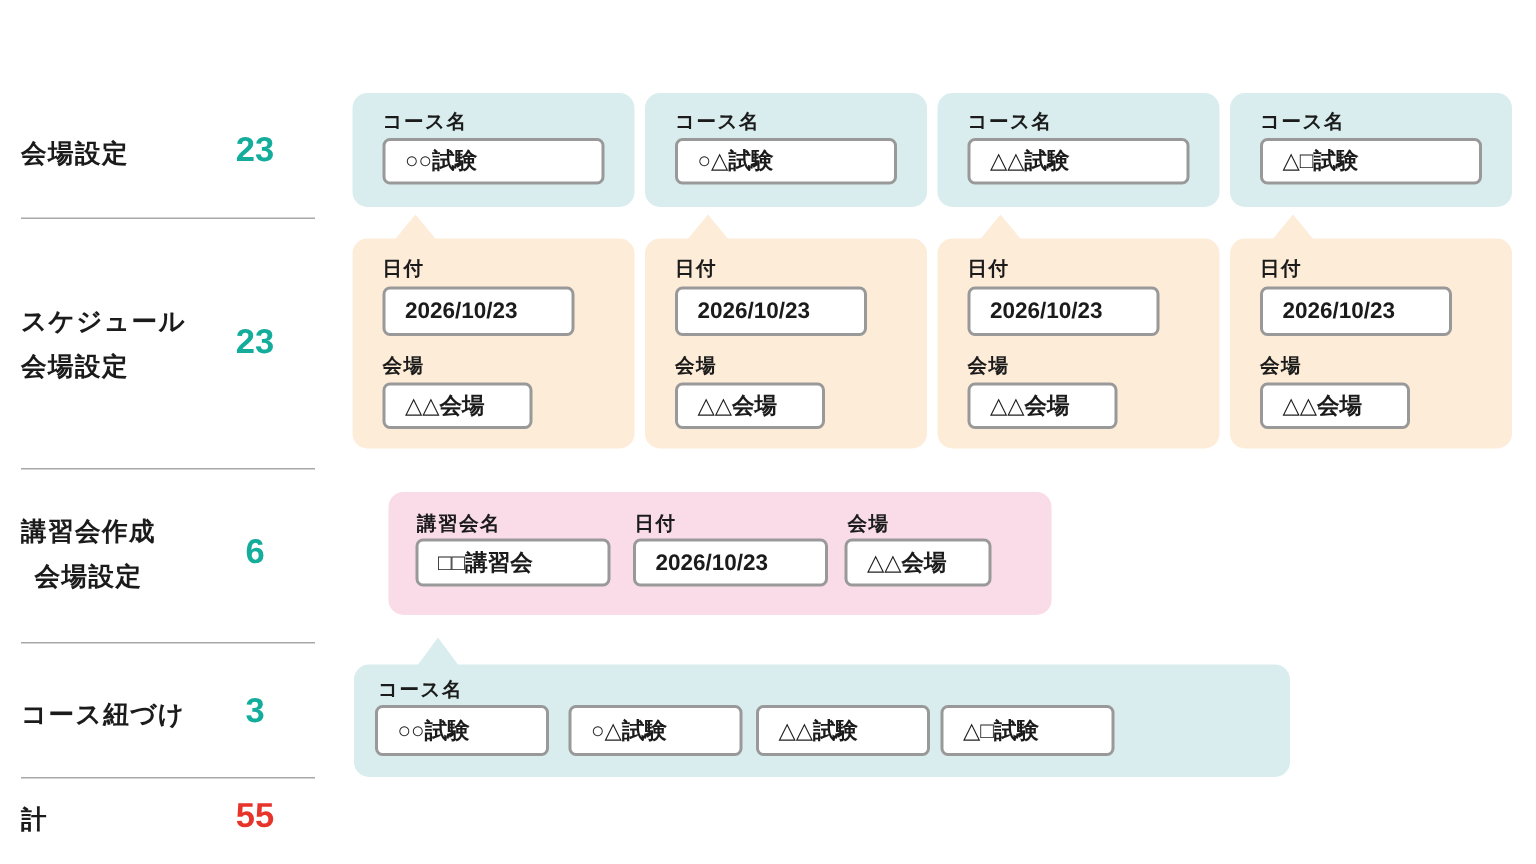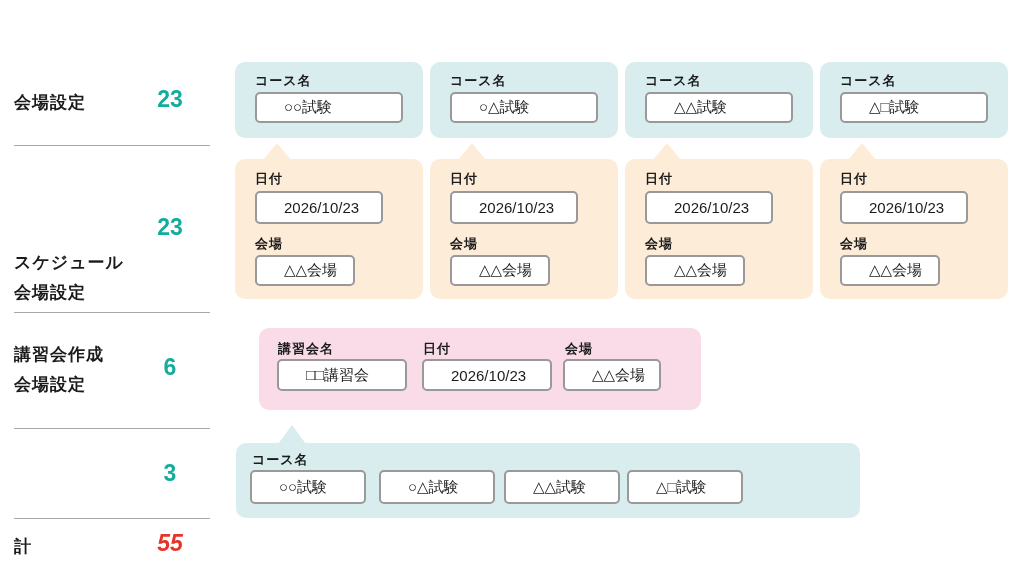--- a/index.html
+++ b/index.html
@@ -37,21 +37,21 @@
 
   
   .row-label{
     position:absolute;left:14px;font-weight:bold;font-size:17px;
     line-height:30px;letter-spacing:1px;color:var(--ink);
   }
   .row-count{
     position:absolute;left:140px;width:60px;text-align:center;
     font-weight:bold;font-size:23px;color:var(--teal-num);
   }
-  .row-count.total{color:var(--red);font-style:italic;}
+  .row-count.total{color:var(--red);}
   .divider{
     position:absolute;left:14px;width:196px;height:0;
     border-top:1px solid var(--divider);
   }
 
   
   .card{position:absolute;border-radius:10px;}
   .card.teal{background:var(--teal-card);}
   .card.orange{background:var(--orange-card);}
   .card.pink{background:var(--pink-card);}
@@ -61,48 +61,49 @@
   .tail.orange{border-bottom:17px solid var(--orange-card);top:-16px;left:28px;}
   .tail.teal{border-bottom:19px solid var(--teal-card);top:-18px;left:42px;}
 
   .field-label{
     position:absolute;font-weight:bold;font-size:13px;color:var(--ink);
     letter-spacing:1px;white-space:nowrap;
   }
   .field-box{
     position:absolute;background:#ffffff;border:2px solid var(--box-border);
     border-radius:5px;display:flex;align-items:center;
-    font-weight:normal;font-size:15px;padding-left:27px;white-space:nowrap;
+    font-weight:bold;font-size:15px;padding-left:13px;white-space:nowrap;
     color:var(--ink);
   }
 </style>
 </head>
 <body>
 
 <div class="canvas">
 
 
   <div class="row-label" style="top:88px;">会場設定</div>
   <div class="row-count" style="top:86px;">23</div>
   <div class="divider" style="top:145px;"></div>
 
-  <div class="row-label" style="top:200px;margin-top:48px;">
+  <div class="row-label" style="top:200px;">
     <div>スケジュール</div>
     <div>会場設定</div>
   </div>
   <div class="row-count" style="top:214px;">23</div>
   <div class="divider" style="top:312px;"></div>
 
-  <div class="row-label" style="top:340px;">
+  <div class="row-label" style="top:340px;text-align:center;">
     <div>講習会作成</div>
     <div>会場設定</div>
   </div>
   <div class="row-count" style="top:354px;">6</div>
   <div class="divider" style="top:428px;"></div>
 
+  <div class="row-label" style="top:462px;">コース紐づけ</div>
   <div class="row-count" style="top:460px;">3</div>
   <div class="divider" style="top:518px;"></div>
 
   <div class="row-label" style="top:532px;">計</div>
   <div class="row-count total" style="top:530px;">55</div>
 
   <div class="card teal" style="left:235px;top:62px;width:188px;height:76px;">
     <div class="field-label" style="left:20px;top:10px;">コース名</div>
     <div class="field-box" style="left:20px;top:30px;width:148px;height:31px;">○○試験</div>
   </div>

